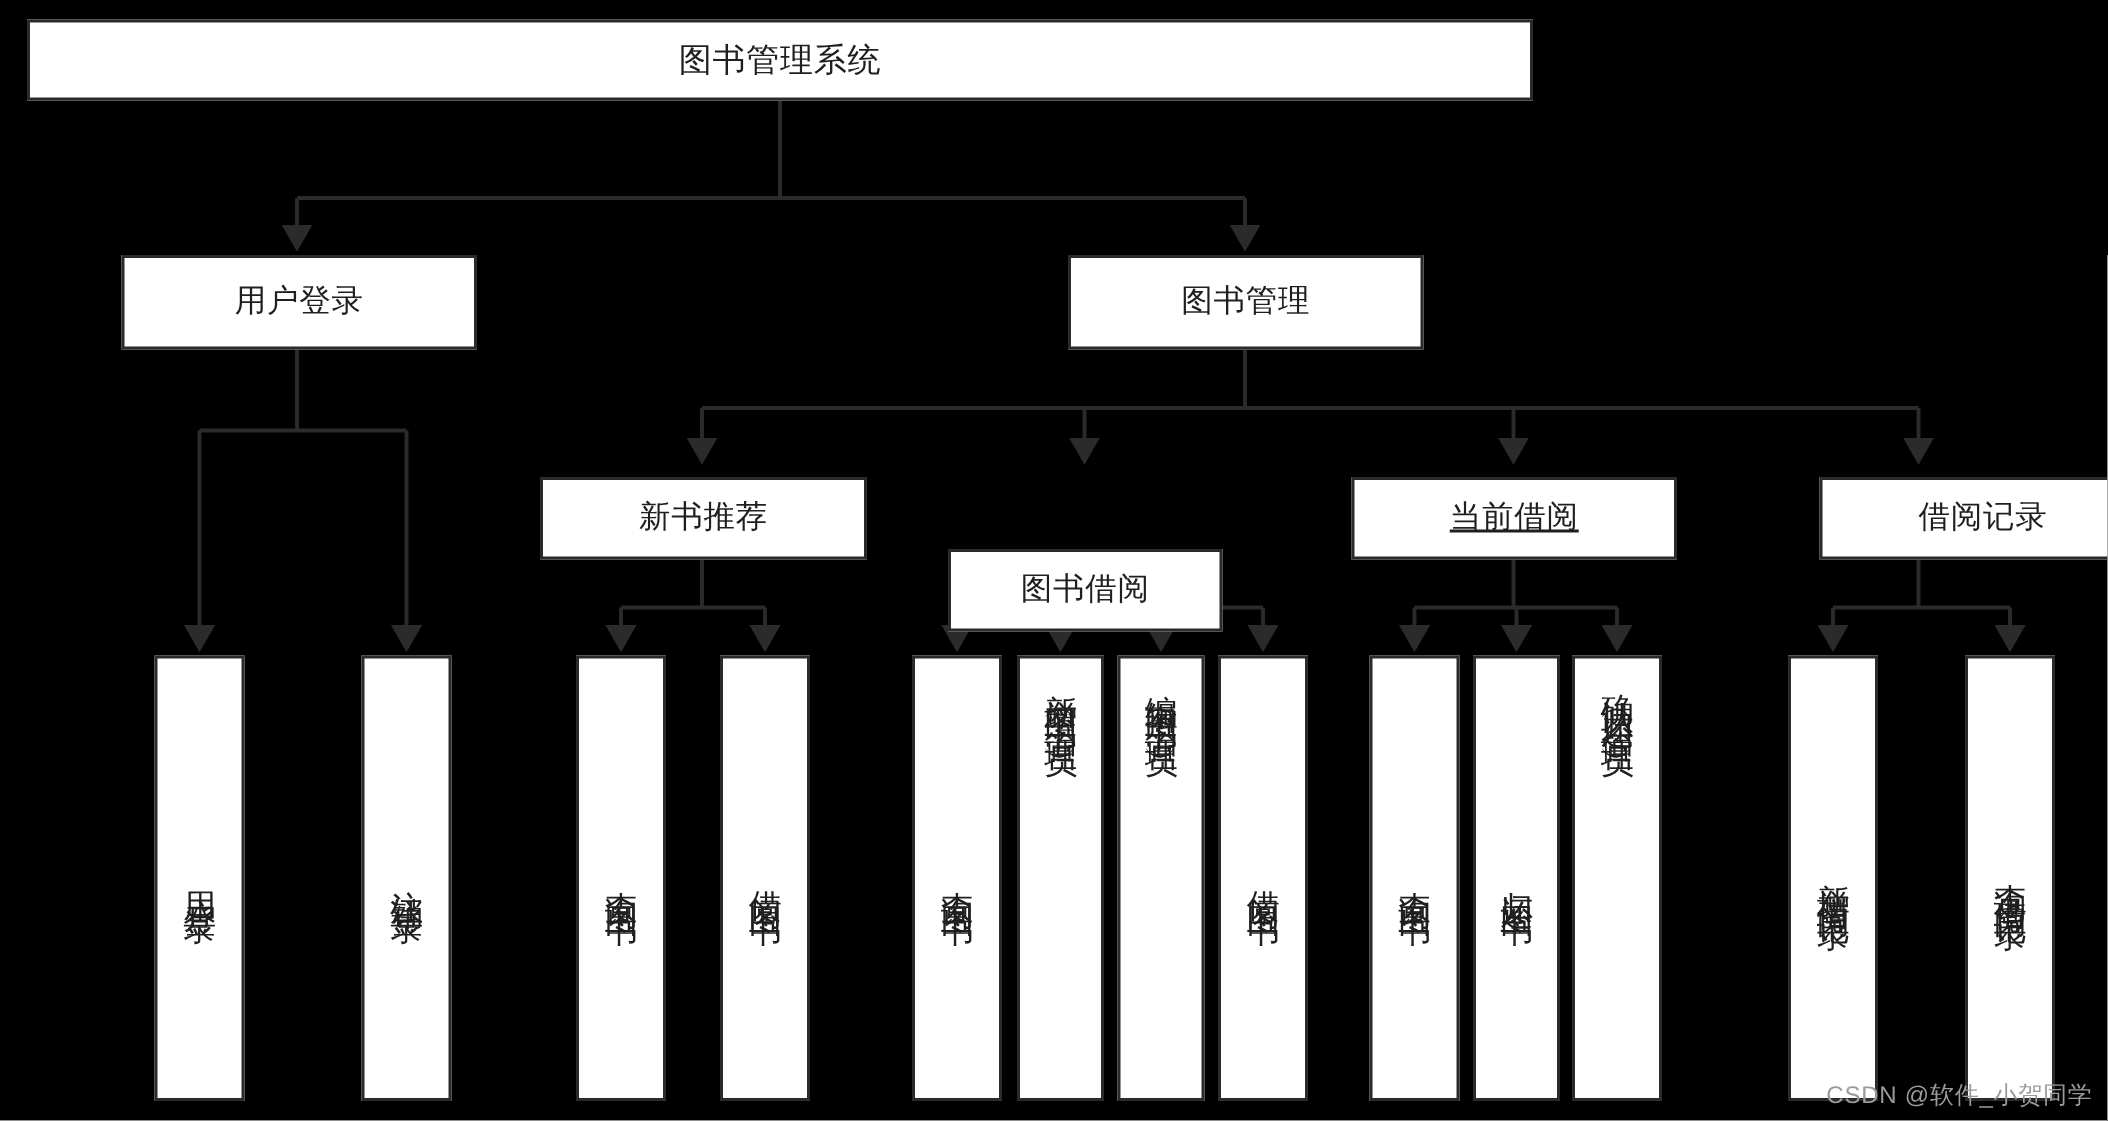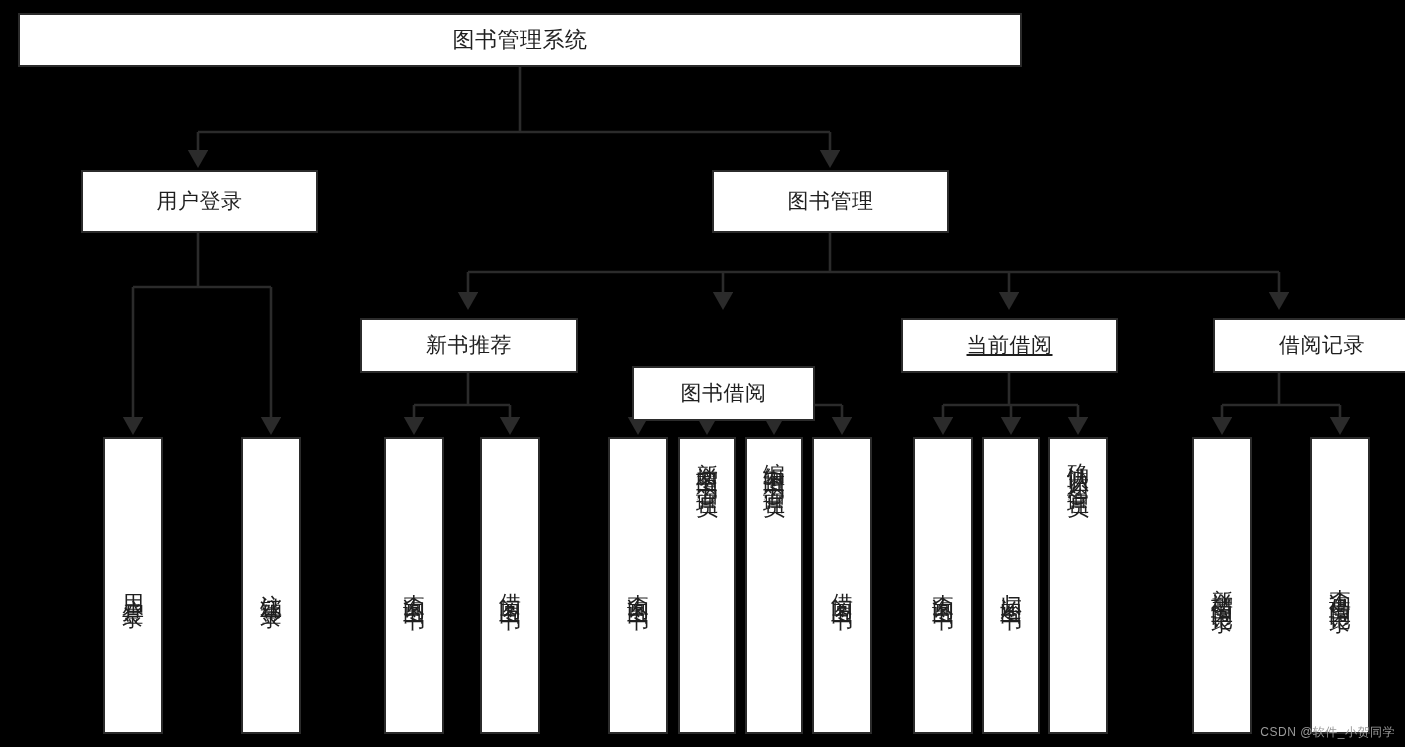--- a/index.html
+++ b/index.html
@@ -56,21 +56,21 @@
     white-space:nowrap;
   }
   .node.v.top .label{
     align-self:flex-start;
     margin-top:6px;
   }
   .watermark{
     position:absolute;
     right:10px;
     bottom:6px;
-    font-size:12px;
+    font-size:16px;
     color:#9a9a9a;
     letter-spacing:0.5px;
     user-select:none;
   }
 </style>
 </head>
 <body>
 
 <div id="canvas">
 

